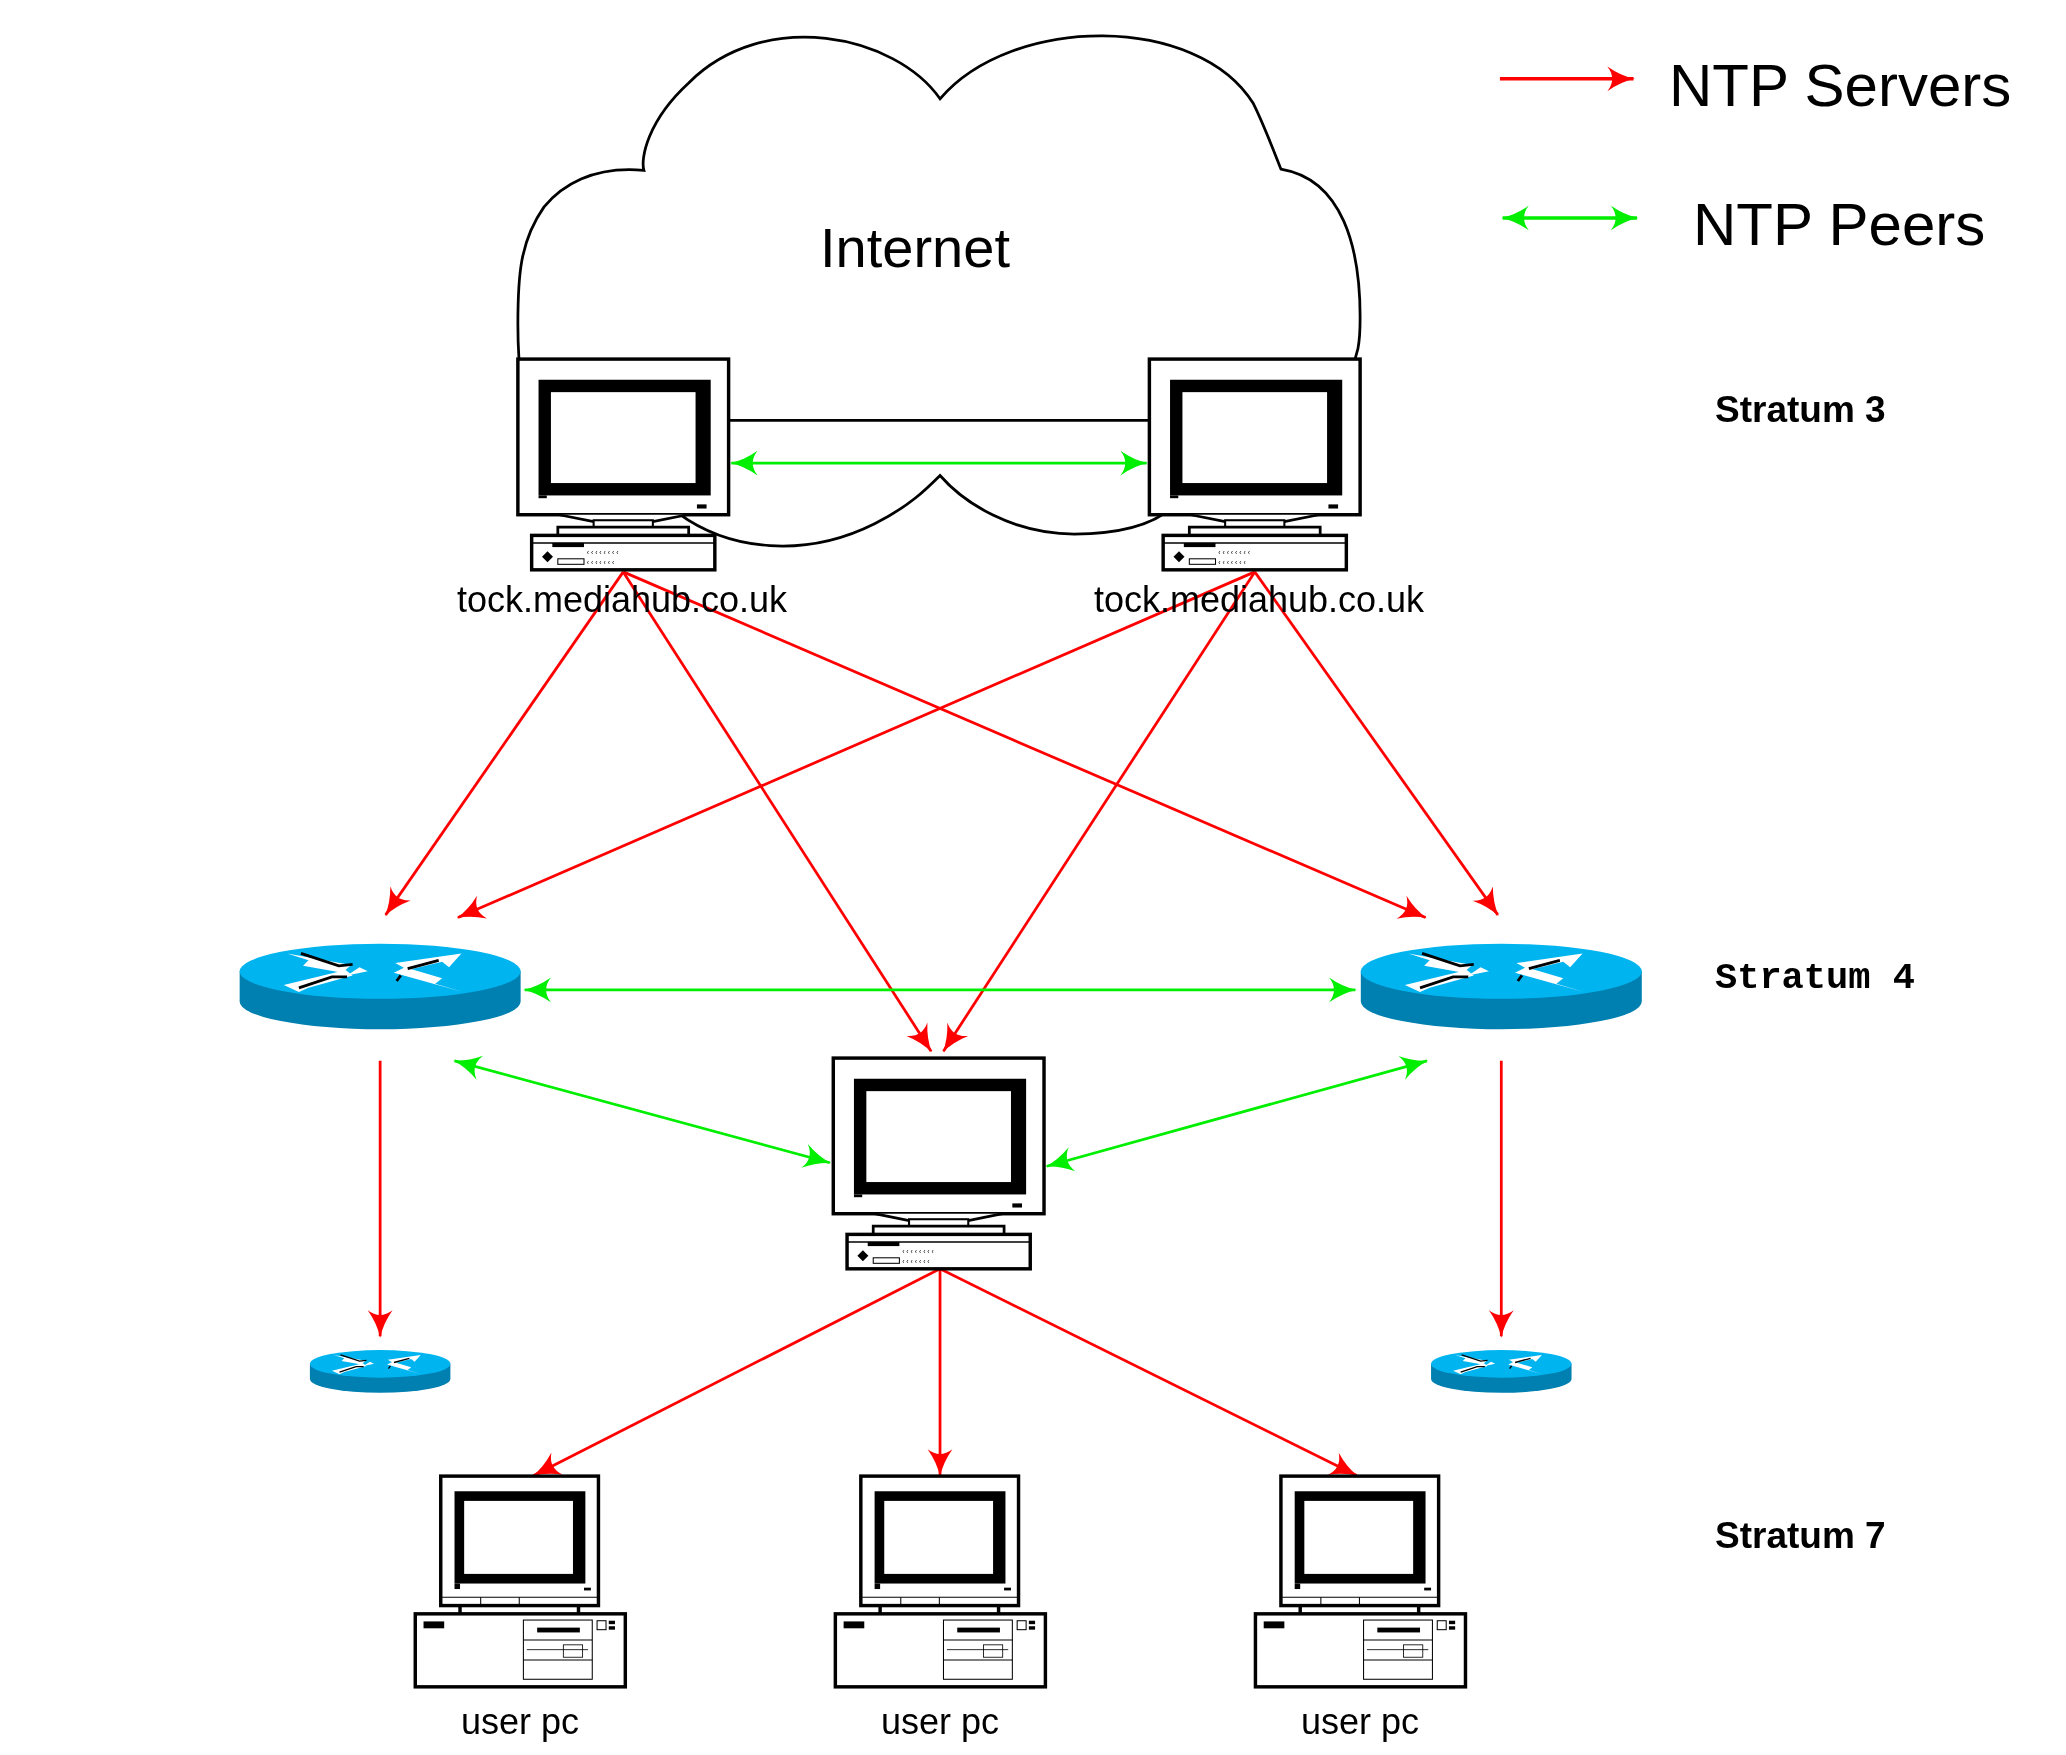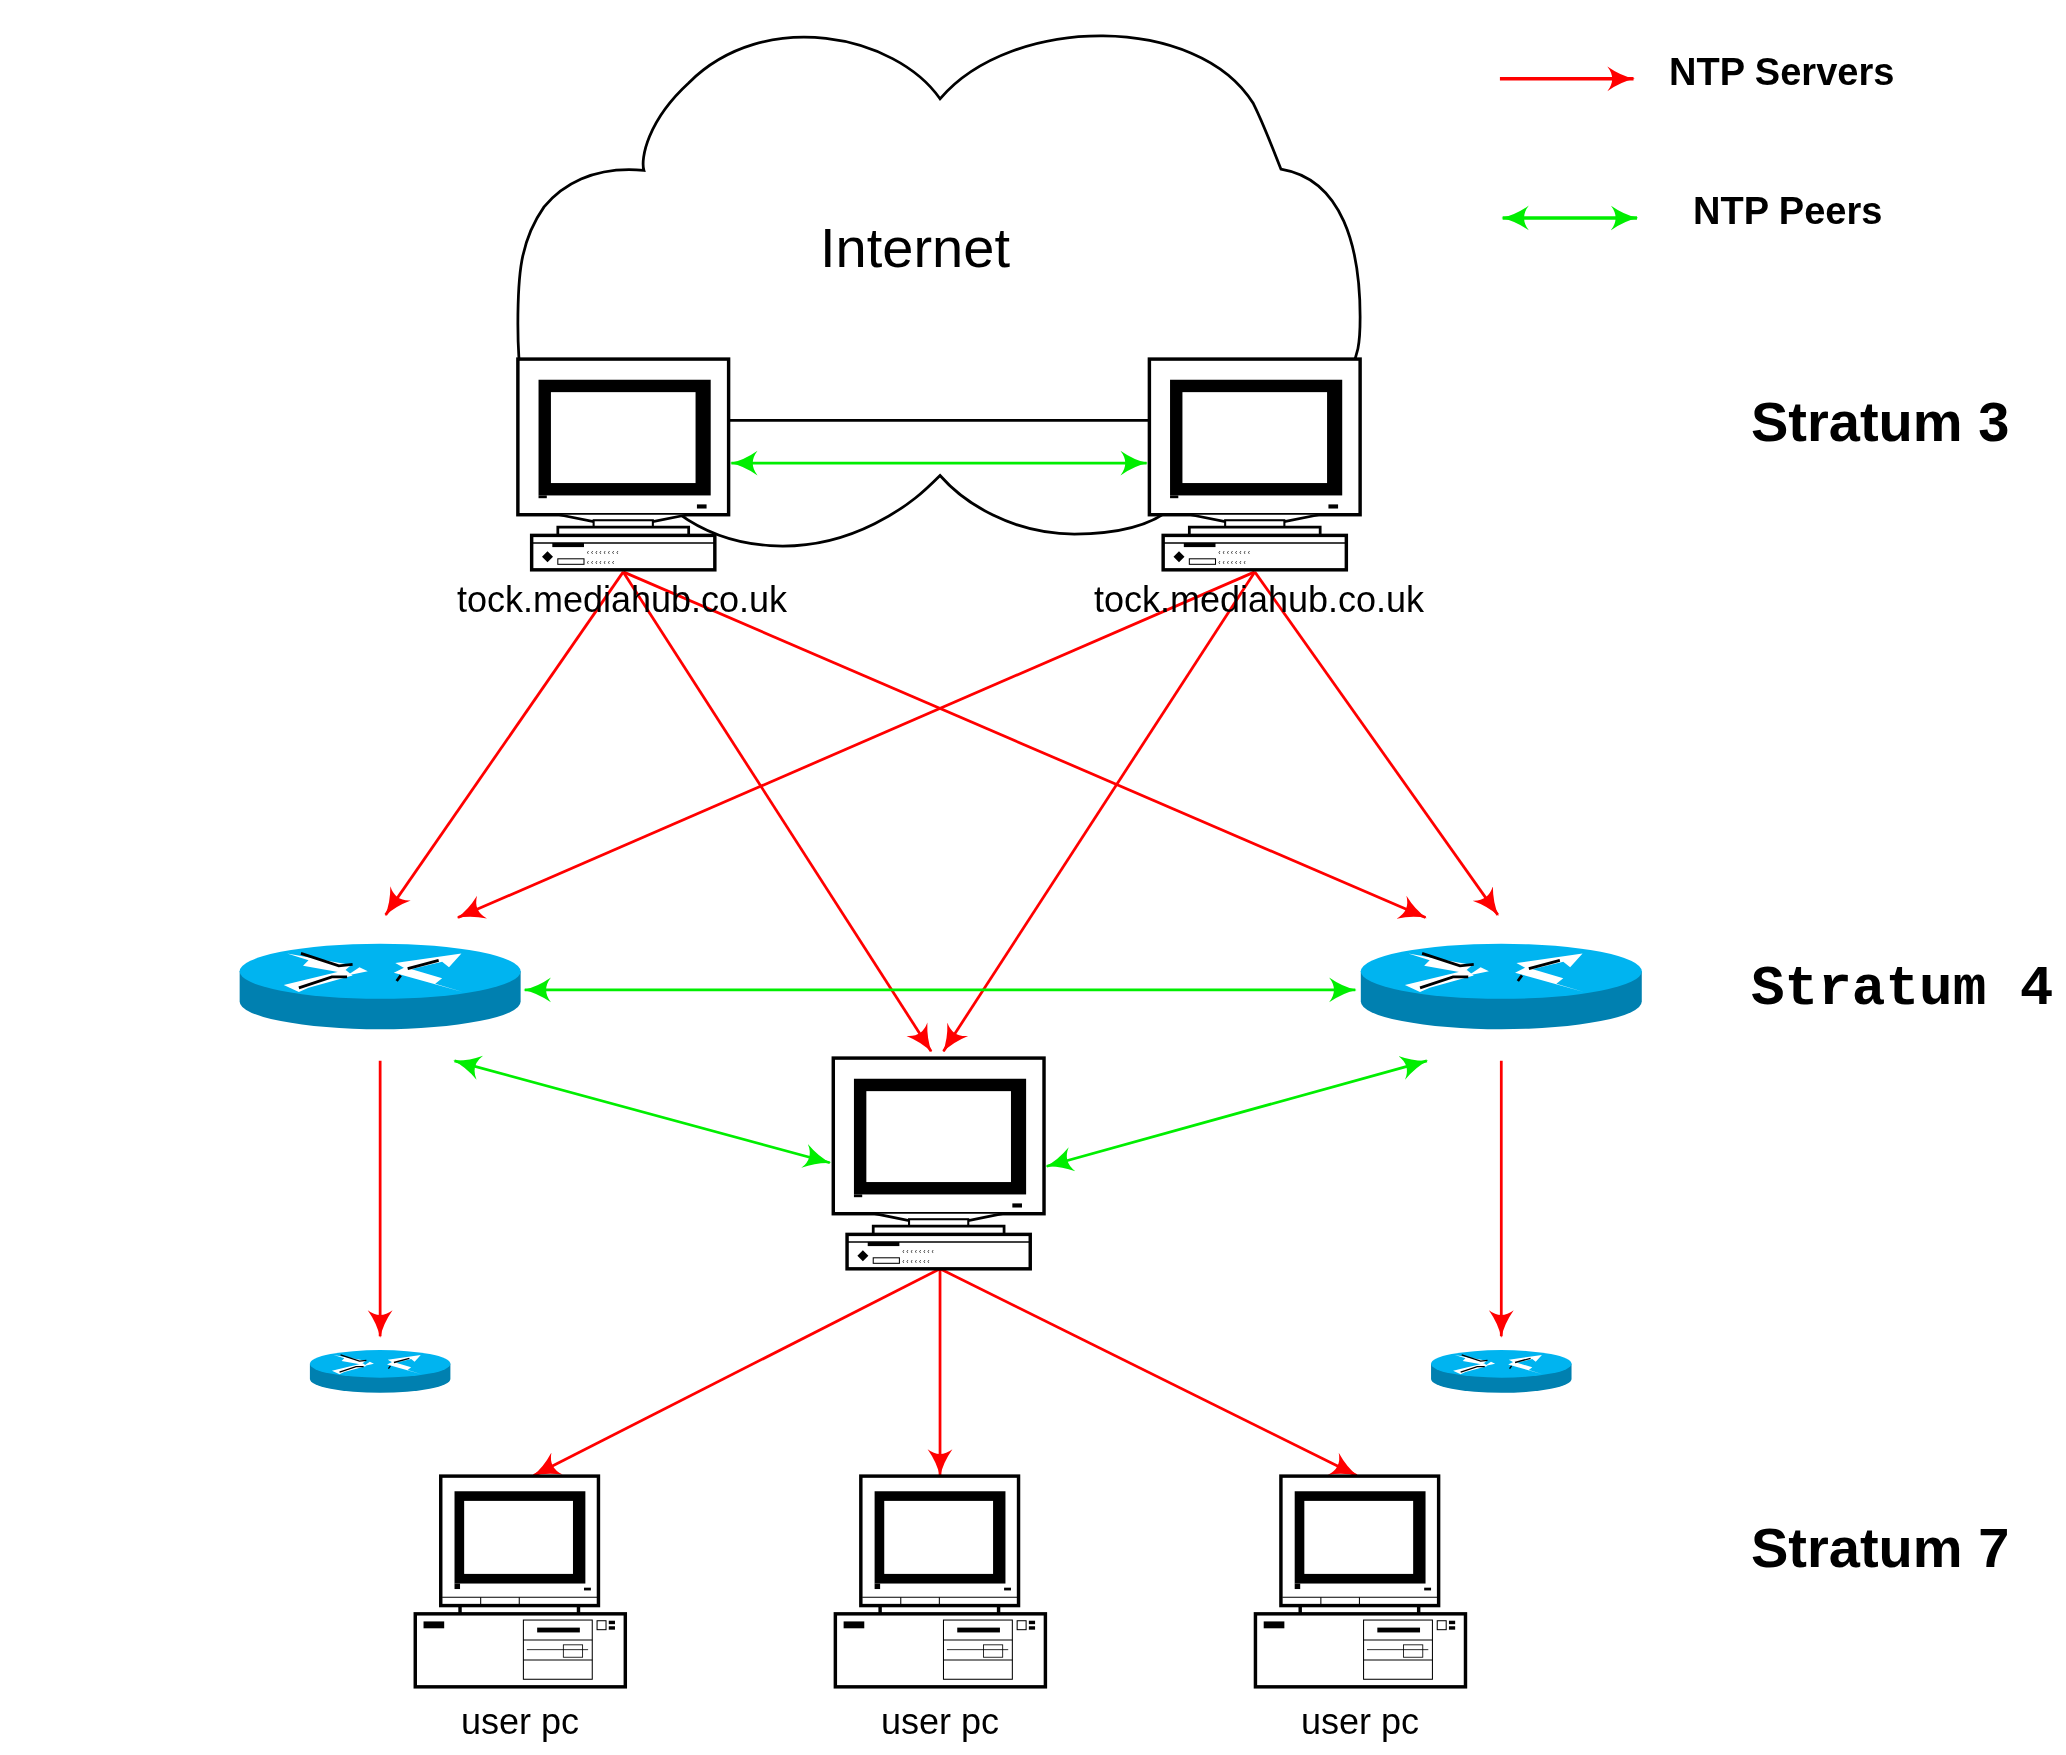--- a/index.html
+++ b/index.html
@@ -1,20 +1,20 @@
 <!DOCTYPE html>
 <html style="font-size:11px"><head>
 <meta charset="utf-8">
 <style>
   html,body{margin:0;padding:0;background:#fff;}
   body{width:2066px;height:1756px;position:relative;overflow:hidden;font-family:"Liberation Sans",sans-serif;}
   #diagram{position:absolute;left:0;top:0;}
   .lbl{position:absolute;color:#000;white-space:nowrap;font-family:"Liberation Sans",sans-serif;}
-  .legend-lbl{font-weight:bold;font-size:38px;}
-  .stratum{font-weight:bold;font-size:56px;margin-left:36px;}
+  .legend-lbl{font-weight:normal;font-size:60px;}
+  .stratum{font-weight:bold;font-size:37px;}
   .host{font-size:36px;transform:translateX(-50%);}
   .cloud-lbl{font-size:56px;transform:translateX(-50%);}
 </style>
 </head>
 <body>
 
 <svg id="diagram" width="2066" height="1756" viewBox="0 0 3000 2549" xmlns="http://www.w3.org/2000/svg">
   <defs>
 
     <marker id="arRed" viewBox="0 0 40 40" refX="38" refY="20" markerWidth="40" markerHeight="40" markerUnits="userSpaceOnUse" orient="auto">

